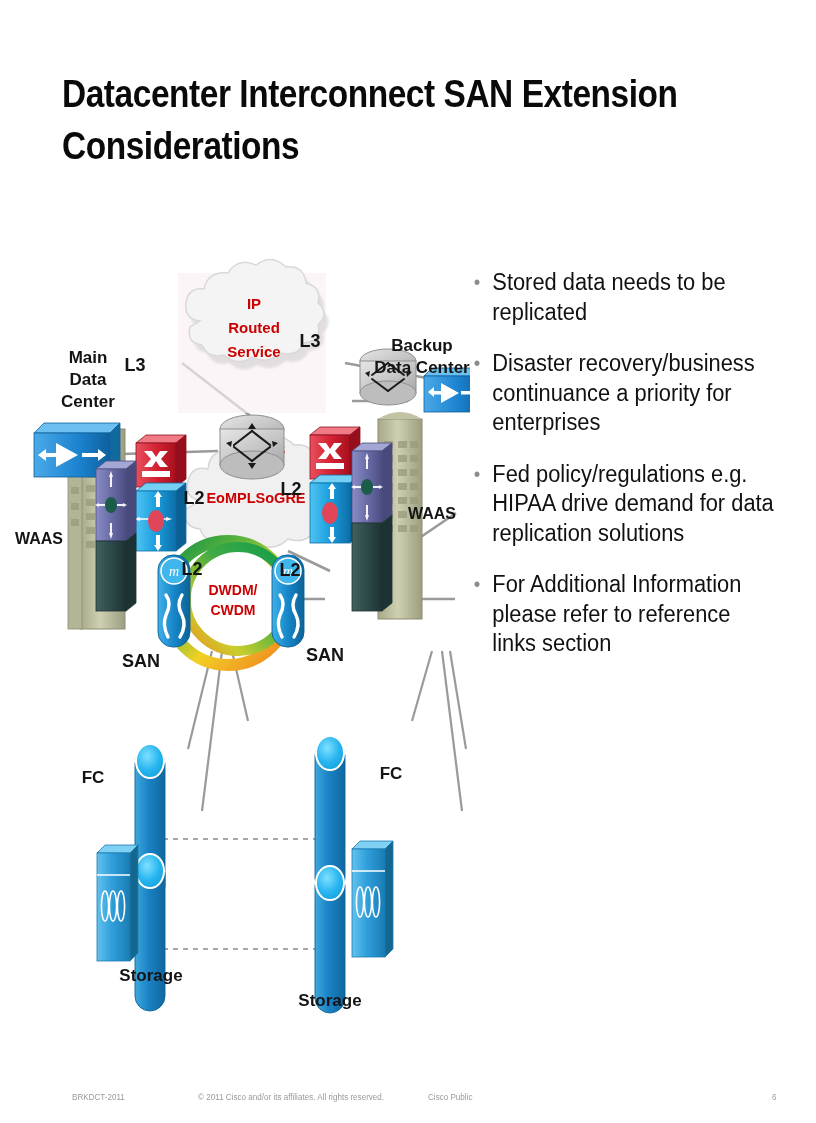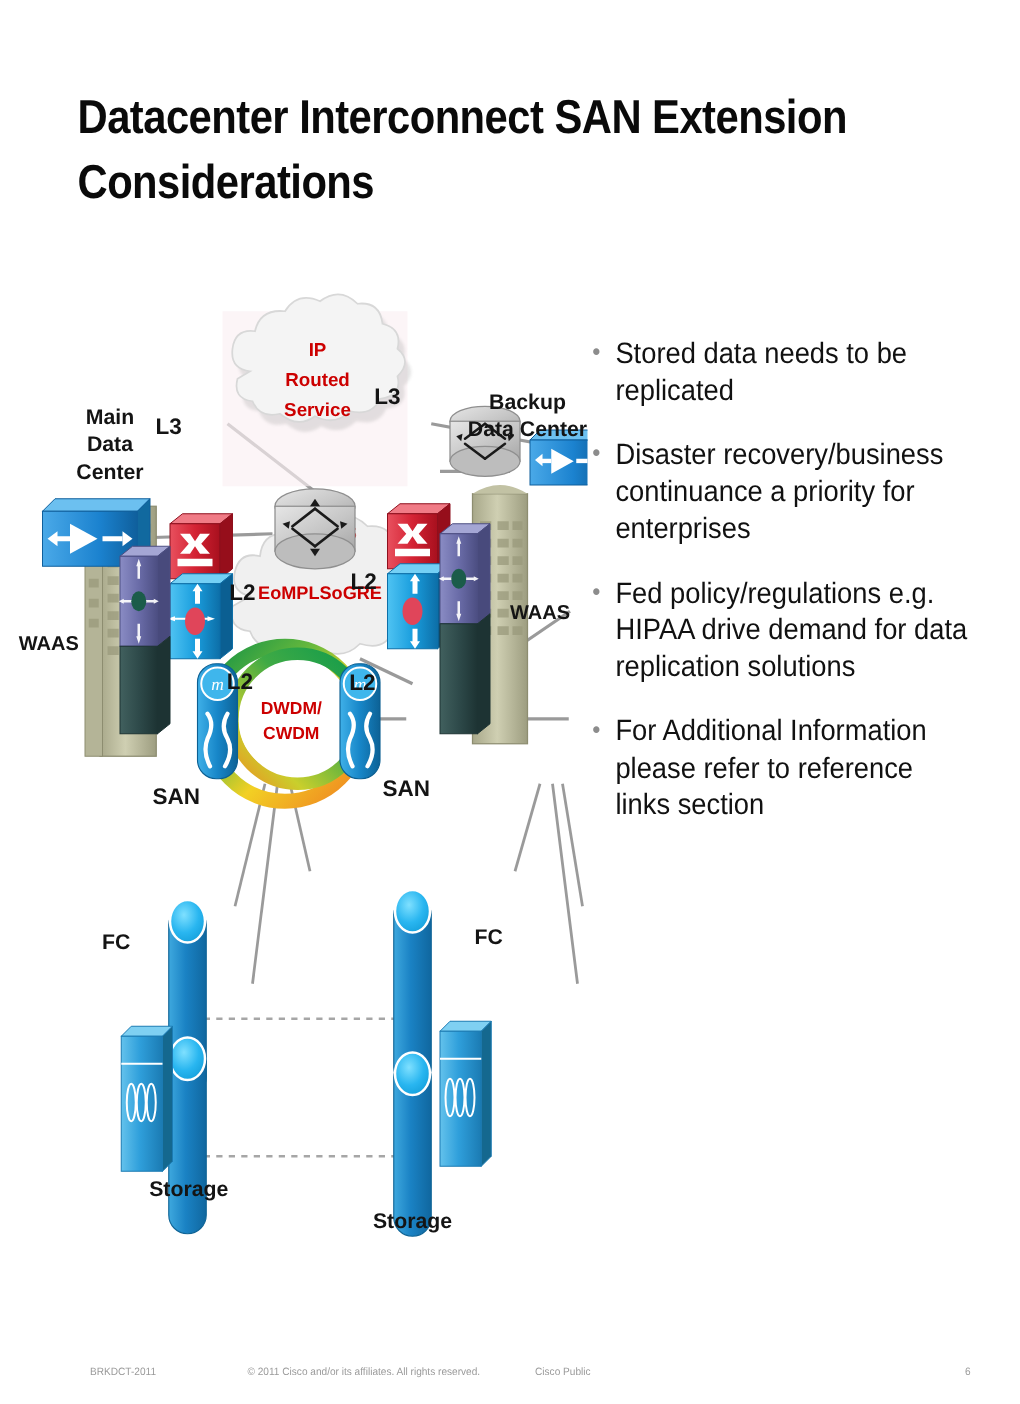--- a/index.html
+++ b/index.html
@@ -40,21 +40,21 @@
     color:#111;
     transform:scaleX(0.93);
     transform-origin:left top;
   }
   .bullet .dot{
     position:absolute;left:4px;top:0px;
     font-size:20px;line-height:29px;color:#8c8c8c;
   }
 
   
-  .diagram{position:absolute;left:0px;top:227px;width:470px;height:790px;}
+  .diagram{position:absolute;left:0px;top:251px;width:470px;height:790px;}
   .diagram svg{display:block;}
 
   
   .footer{position:absolute;left:0;top:1092px;width:816px;height:20px;}
   .footer span{
     position:absolute;top:0;
     font-size:8.5px;color:#9a9a9a;
     transform:scaleX(0.95);transform-origin:left top;
     white-space:nowrap;
   }

